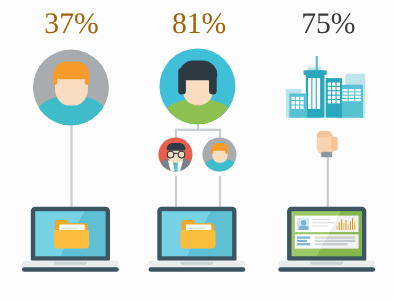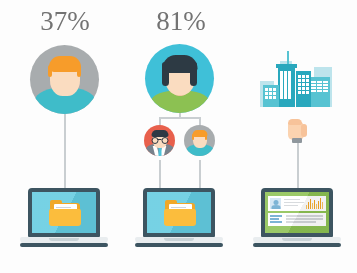--- a/index.html
+++ b/index.html
@@ -34,21 +34,21 @@
     top: 6px;
     width: 100%;
     text-align: center;
     font-family: "Liberation Serif", serif;
     font-size: 27px;
     font-weight: 400;
     letter-spacing: 0px;
     line-height: 30px;
     white-space: nowrap;
   }
-  .pct-gray  { color: #737373; }
+  .pct-gray  { color: #a16207; }
   .pct-dark  { color: #3b3b3b; }
 
   
   .line-v {
     position: absolute;
     width: 2px;
     background: #c9ced1;
   }
   .line-h {
     position: absolute;
@@ -360,20 +360,21 @@
         </div>
       </div>
       <div class="base" style="left:0; top:49px; width:88px; height:7px;"></div>
       <div class="base-lip" style="top:50px; width:30px; height:3px;"></div>
       <div class="base-edge" style="left:0; top:55px; width:88px; height:4px;"></div>
     </div>
   </div>
 
   <div class="col" id="col-2">
 
+    <div class="pct pct-dark">75%</div>
 
     <div class="line-v" style="left:57px; top:140px; height:50px;"></div>
 
     <div class="city" style="left:18px; top:47px; width:80px; height:60px;">
 
       <div class="bldg" style="left:2px; top:34px; width:14px; height:26px; background:#bde4ec;"></div>
       <div class="bldg" style="left:22px; top:14px; width:12px; height:46px; background:#bde4ec;"></div>
       <div class="bldg" style="left:56px; top:20px; width:18px; height:40px; background:#bde4ec;"></div>
 
       <div class="bldg" style="left:29px; top:4px; width:2px; height:14px; background:#57c3d2;"></div>

